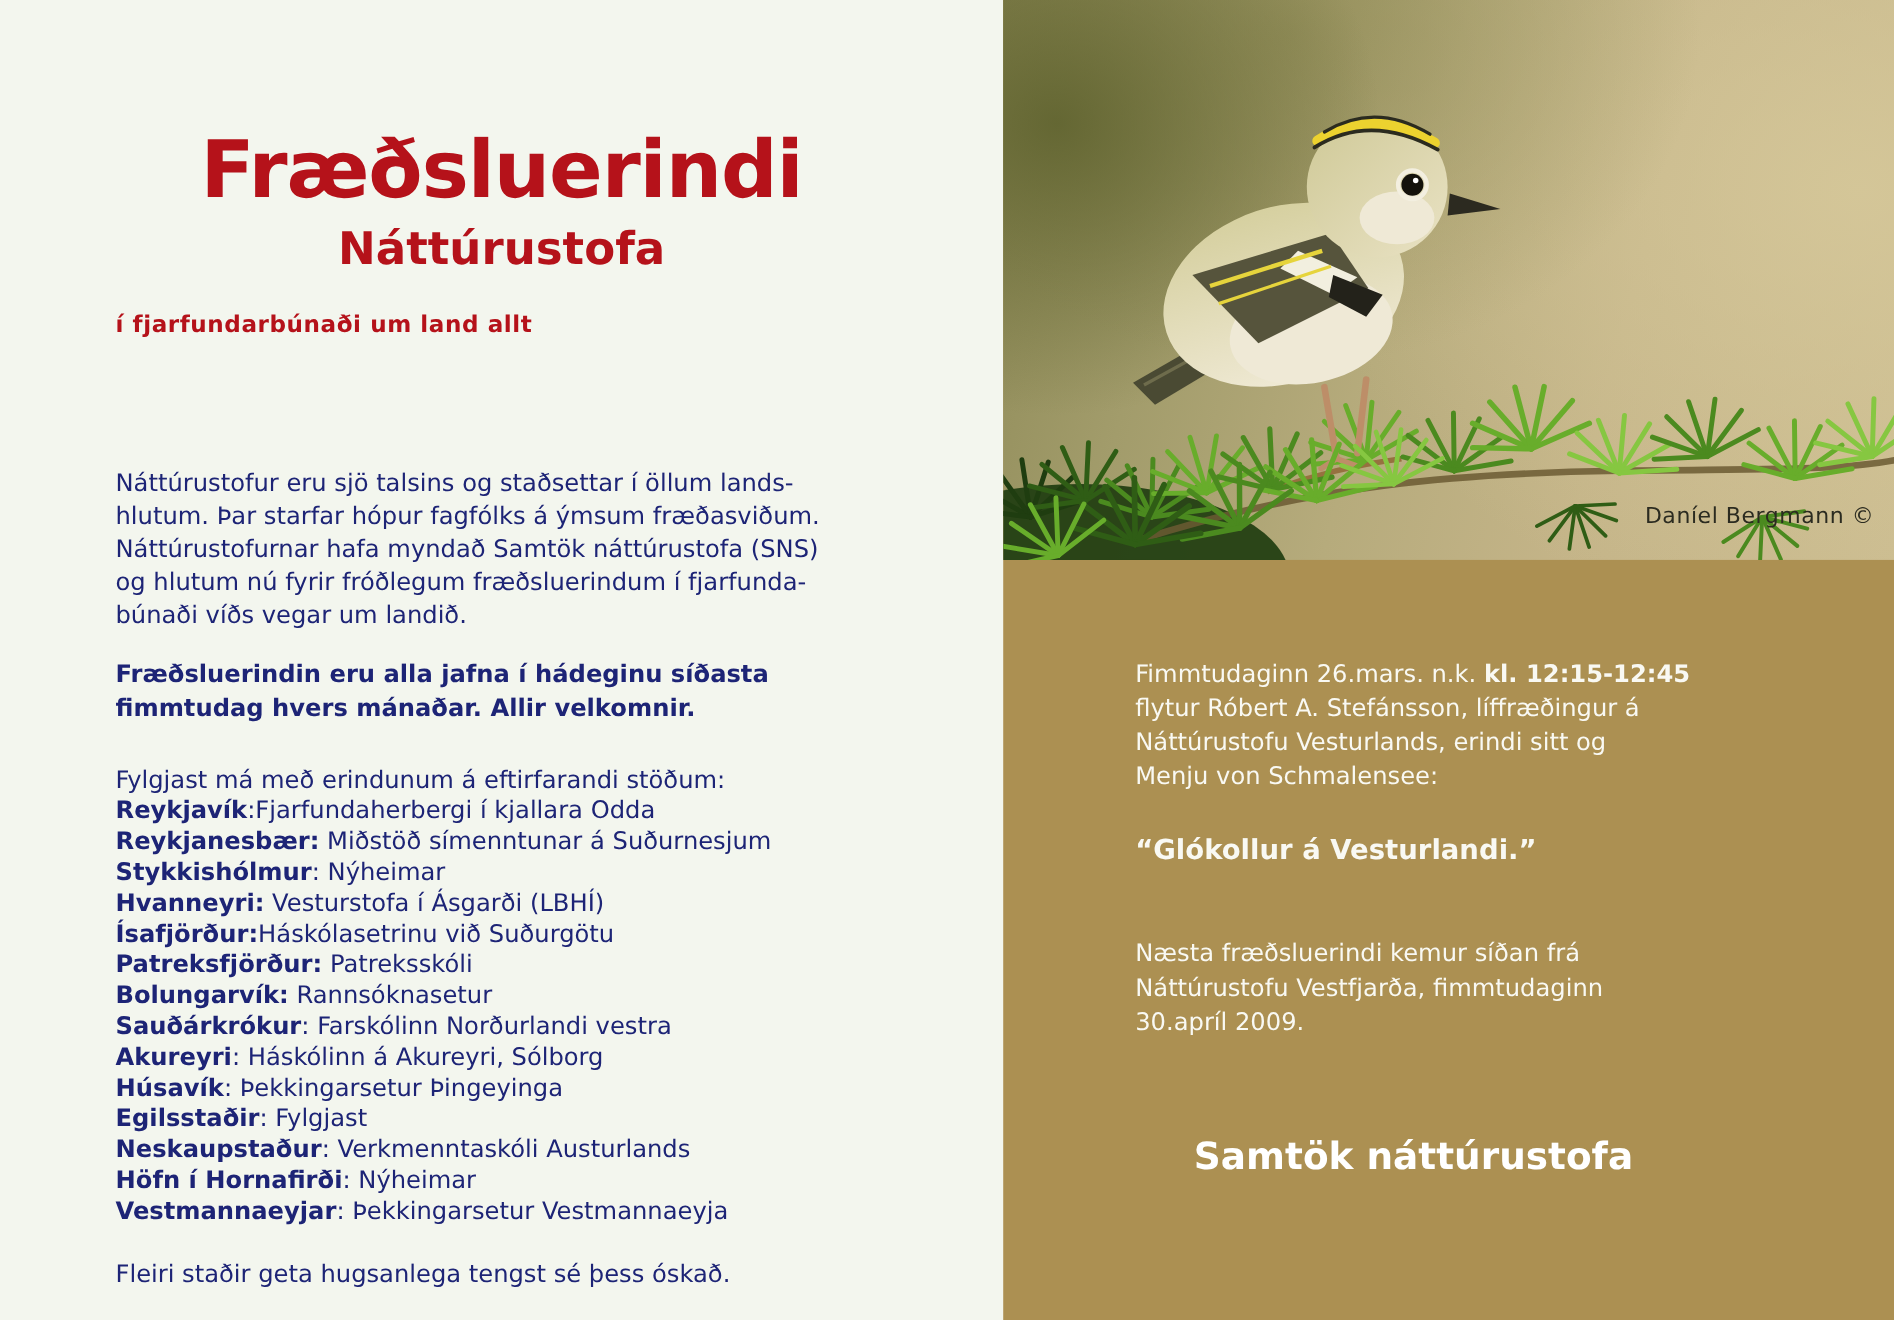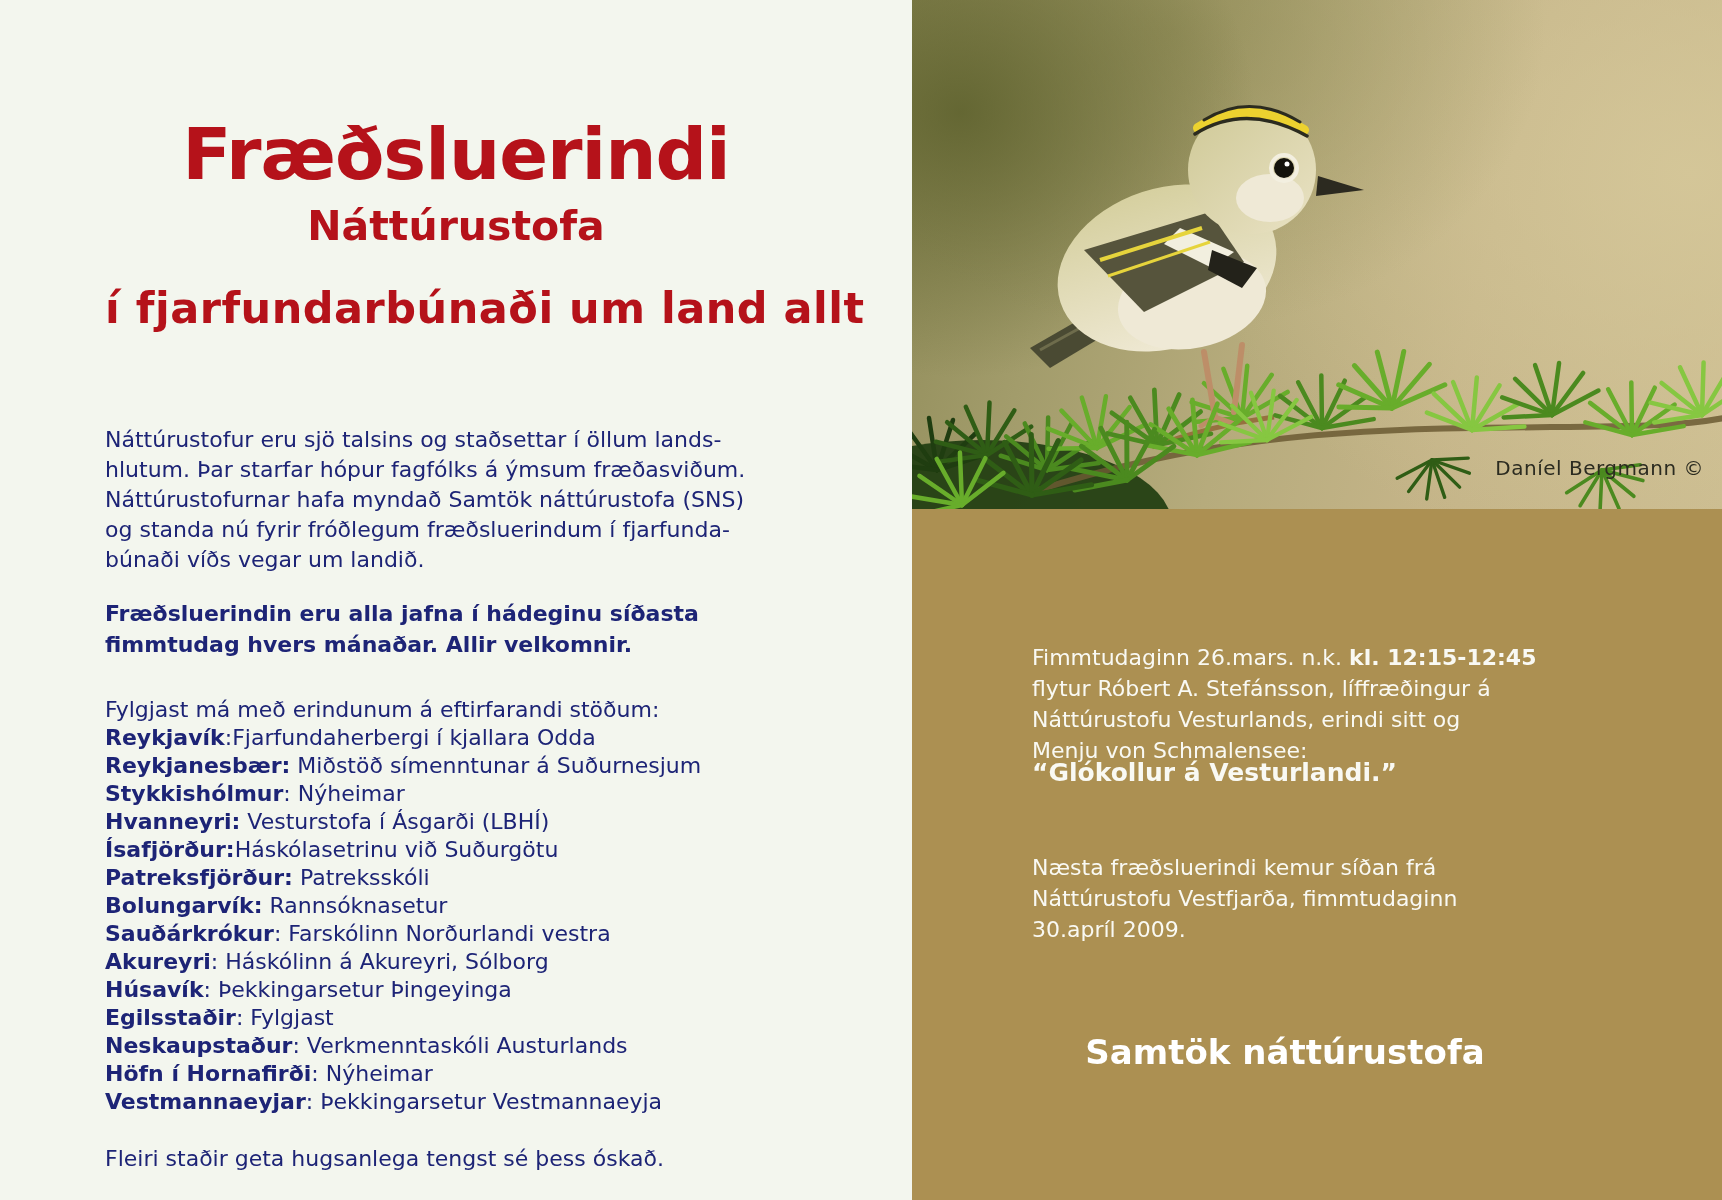--- a/index.html
+++ b/index.html
@@ -7,42 +7,42 @@
     position:relative;width:1722px;height:1200px;overflow:hidden;
     font-family:"DejaVu Sans","Liberation Sans",sans-serif;
   }
   
   .left-panel{position:absolute;left:0;top:0;width:912px;height:1200px;background:#f3f6ee;}
   .main-title{position:absolute;top:112px;left:0;width:912px;text-align:center;
     font-size:72px;font-weight:700;color:#b5121a;letter-spacing:-1px;}
   .subtitle{position:absolute;top:202px;left:0;width:912px;text-align:center;
     font-size:41px;font-weight:700;color:#b5121a;}
   .tagline{position:absolute;top:283px;left:105px;
-    font-size:43px;font-weight:700;color:#b5121a;letter-spacing:.5px;}
+    font-size:21px;font-weight:700;color:#b5121a;letter-spacing:.5px;}
   .navy{color:#1d2476;}
   .intro{position:absolute;top:425px;left:105px;font-size:22px;line-height:30px;}
   .bold-para{position:absolute;top:598px;left:105px;font-size:22px;line-height:31px;font-weight:700;}
   .list-block{position:absolute;top:696px;left:105px;font-size:22px;line-height:28px;}
   .list-block b{font-weight:700;}
   .footer-line{position:absolute;top:1146px;left:105px;font-size:22px;}
   
   .right-panel{position:absolute;left:912px;top:0;width:810px;height:1200px;background:#ac9052;padding-left:18px;}
   .photo{
     position:absolute;left:0;top:0;width:810px;height:509px;overflow:hidden;
     background:
       radial-gradient(420px 380px at 6% 22%, rgba(92,96,44,.85), rgba(92,96,44,0) 70%),
       radial-gradient(520px 420px at 32% 6%, rgba(140,136,82,.65), rgba(140,136,82,0) 72%),
       radial-gradient(640px 520px at 96% 34%, rgba(214,200,154,.85), rgba(214,200,154,0) 78%),
       linear-gradient(105deg,#8e8a57 0%,#a29c6b 22%,#b6ab7c 45%,#c4b488 68%,#cbbc90 100%);
   }
   .photo svg{position:absolute;left:0;top:0;}
   .photo-credit{position:absolute;right:18px;top:456px;z-index:5;
     font-size:20px;color:#2b2b20;letter-spacing:.5px;}
   .gold-text{position:absolute;color:#f9f9f3;font-size:22px;line-height:31px;}
-  .schedule{top:598px;left:120px;width:560px;margin-top:44px;}
+  .schedule{top:598px;left:120px;width:560px;}
   .schedule b{font-weight:700;}
   .talk-title{top:757px;left:120px;font-size:25px;font-weight:700;}
   .next-block{top:852px;left:120px;width:560px;}
   .sns{position:absolute;top:1014px;left:0;width:810px;text-align:center;padding-right:130px;box-sizing:border-box;
     font-family:"DejaVu Serif","Liberation Serif",serif;font-size:56px;color:#17160f;letter-spacing:2px;
     text-shadow:1px 1px 0 rgba(60,50,20,.35);}
   .samtok{position:absolute;top:1032px;left:0;width:810px;text-align:center;padding-right:64px;box-sizing:border-box;
     font-size:34px;font-weight:700;color:#ffffff;}
   
   .n1{stroke:#2f5d15;} .n2{stroke:#4b8a1f;} .n3{stroke:#68ad2b;} .n4{stroke:#86c741;} .n5{stroke:#1f3d10;}
@@ -56,21 +56,21 @@
 
     <div class="main-title">Fræðsluerindi</div>
     <div class="subtitle">Náttúrustofa</div>
     <div class="tagline">í fjarfundarbúnaði um land allt</div>
 
     <div class="intro navy">
 
     <div>Náttúrustofur eru sjö talsins og staðsettar í öllum lands-</div>
         <div>hlutum. Þar starfar hópur fagfólks á ýmsum fræðasviðum.</div>
         <div>Náttúrustofurnar hafa myndað Samtök náttúrustofa (SNS)</div>
-        <div>og standa nú fyrir fróðlegum fræðsluerindum í fjarfunda-</div>
+        <div>og hlutum nú fyrir fróðlegum fræðsluerindum í fjarfunda-</div>
         <div>búnaði víðs vegar um landið.</div>
       </div>
 
     <div class="bold-para navy">
 
     <div>Fræðsluerindin eru alla jafna í hádeginu síðasta</div>
         <div>fimmtudag hvers mánaðar. Allir velkomnir.</div>
       </div>
 
     <div class="list-block navy">

